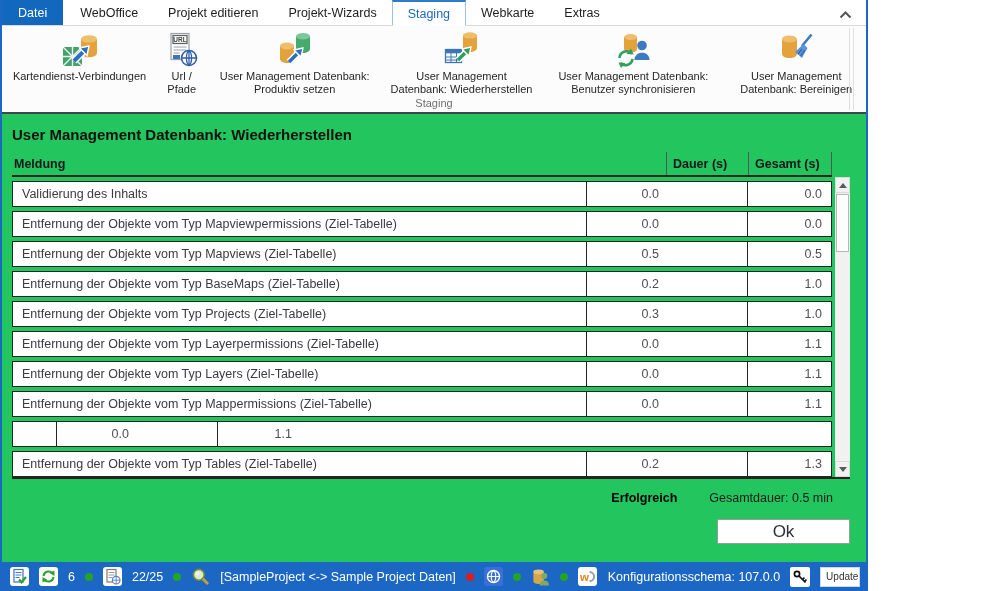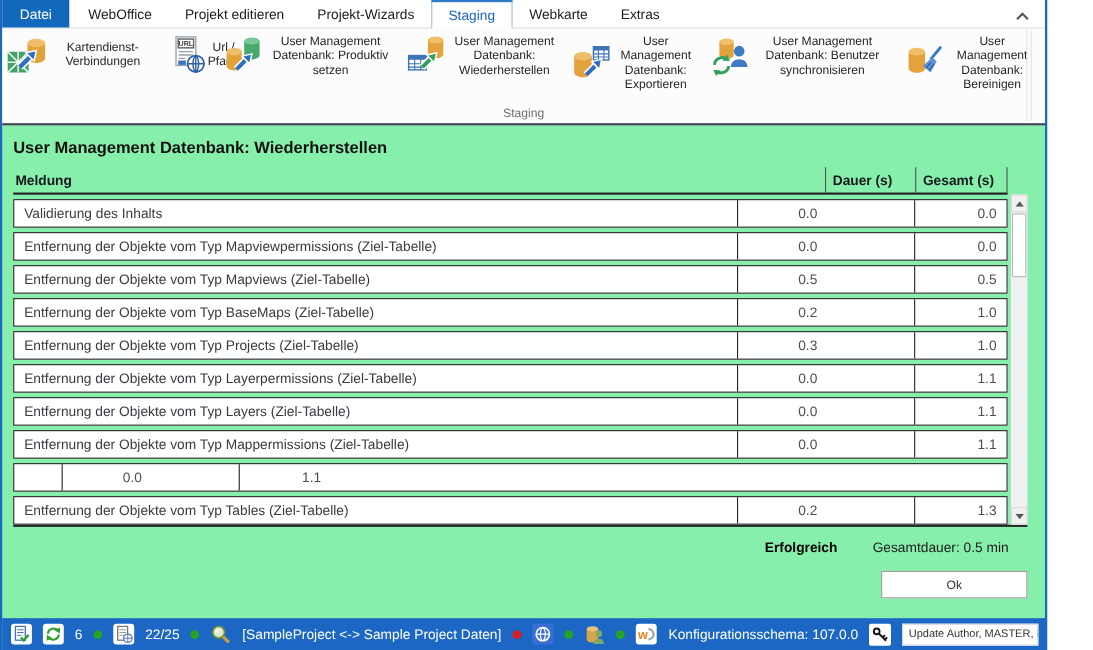--- a/index.html
+++ b/index.html
@@ -2,23 +2,23 @@
 <html><head>
 <meta charset="utf-8">
 <style>
   * { box-sizing: border-box; margin: 0; padding: 0; }
   html,body { width: 994px; height: 591px; }
   body {
     font-family: "Liberation Sans", "DejaVu Sans", sans-serif;
     background: #fff; cursor: default; overflow: hidden;
   }
   .window {
-    width: 952px; height: 591px;
+    width: 868px; height: 591px;
     border-left: 2px solid #1B67C3; border-right: 2px solid #1B67C3;
-    display: flex; flex-direction: column; background: #86efac;
+    display: flex; flex-direction: column; background: #22c55e;
   }
 
   
   .menubar {
     height: 26px; flex: 0 0 26px; display: flex; align-items: stretch;
     border-bottom: 1px solid #D9D9D9; background: #fff; position: relative;
     font-size: 12.5px; color: #1c1c1c;
   }
   .menu-item { display: flex; align-items: center; padding: 0 15px; white-space: nowrap; }
   .menu-item.file { background: #1168BD; color: #fff; padding: 0 16px; margin-right: 2px; }
@@ -28,21 +28,21 @@
     margin-bottom: -1px; position: relative; z-index: 2;
   }
   .menu-collapse { position: absolute; right: 14px; top: 8px; }
 
   
   .ribbon {
     flex: 0 0 88px; background: #FCFCFD; border-bottom: 2px solid #3F4650;
     display: flex; flex-direction: column; position: relative;
   }
   .ribbon-items { flex: 1; display: flex; align-items: flex-start; padding: 6px 4px 0 4px; column-gap: 8px; }
-  .ribbon-btn { display: flex; align-items: center; row-gap: 2px; }
+  .ribbon-btn { display: flex; flex-direction: column; align-items: center; row-gap: 2px; }
   .ribbon-icon { width: 36px; height: 36px; flex: 0 0 36px; }
   .ribbon-label {
     font-size: 11px; line-height: 1.18; text-align: center; color: #262626; white-space: normal;
   }
   .rb1 { width: 150px; } .rb2 { width: 42px; } .rb3 { width: 172px; } .rb4 { width: 152px; }
   .rb5 { width: 128px; } .rb6 { width: 182px; } .rb7 { width: 134px; }
   .ribbon-group-label { flex: 0 0 15px; text-align: center; font-size: 11px; color: #6E6E6E; }
   .ribbon-sep { position: absolute; right: 12px; top: 2px; bottom: 2px; width: 5px;
     border-left: 1px solid #E0E0E0; border-right: 1px solid #E0E0E0; }
 
@@ -69,21 +69,21 @@
   .vscroll { width: 15px; flex: 0 0 15px; margin-top: 25px; background: #F1F1F1; display: flex; flex-direction: column; }
   .sbtn { height: 16px; flex: 0 0 16px; display: flex; align-items: center; justify-content: center; background: #F1F1F1; border: 1px solid #DADADA; }
   .sthumb { height: 58px; flex: 0 0 58px; background: #FDFDFD; border: 1px solid #B8B8B8; margin: 1px 1px 0 1px; }
   .sfill { flex: 1; }
 
   .result-line { margin-top: 12px; display: flex; justify-content: flex-end; align-items: baseline; column-gap: 14px; padding-right: 17px; font-size: 12.5px; color: #1a1a1a; gap: 32px; }
   .result-status { font-weight: bold; color: #000; }
   .ok-row { margin-top: 14px; display: flex; justify-content: flex-end; }
   .ok-btn {
     width: 133px; height: 25px; background: #FFFFFF; border: 1px solid #9B9B9B;
-    font-size: 11px; color: #2B2F38; display: flex; align-items: center; justify-content: center;
+    font-size: 17px; color: #2B2F38; display: flex; align-items: center; justify-content: center;
   }
 
   
   .statusbar {
     flex: 0 0 29px; background: #1B67C3; display: flex; align-items: center;
     padding: 0 6px 0 8px; column-gap: 10px; color: #fff; font-size: 12.5px; white-space: nowrap;
   }
   .sb-ico { width: 19px; height: 19px; flex: 0 0 19px; background: #fff; border-radius: 3px;
     display: flex; align-items: center; justify-content: center; }
   .sb-ico.blue { background: #3A6FD8; }
@@ -176,35 +176,20 @@
             <rect x="1.5" y="17.5" width="16" height="3.8" fill="#3C76B8"></rect>
             <path d="M1.5 25h16 M1.5 28h16 M7 17.5v13 M12.5 17.5v13" stroke="#3C76B8" stroke-width="1"></path>
             <line x1="14" y1="28" x2="21" y2="21" stroke="#fff" stroke-width="6.5"></line>
             <line x1="14" y1="28" x2="21" y2="21" stroke="#31A05F" stroke-width="3.6"></line>
             <polygon points="27,15 18,17 25,24" fill="#31A05F" stroke="#fff" stroke-width="1.3"></polygon>
           </svg>
         </span>
         <span class="ribbon-label">User Management Datenbank: Wiederherstellen</span>
       </div>
 
-      <div class="ribbon-btn rb5">
-        <span class="ribbon-icon">
-          <svg width="36" height="36" viewBox="0 0 36 36">
-            <path d="M3 11v15c0 2.4 3.6 4.3 8 4.3s8-1.9 8-4.3V11" fill="#E3A23C"></path>
-            <ellipse cx="11" cy="11" rx="8" ry="3.8" fill="#EFBE6B"></ellipse>
-            <rect x="20.5" y="2.5" width="14" height="12" fill="#fff" stroke="#3C76B8" stroke-width="1.3"></rect>
-            <rect x="20.5" y="2.5" width="14" height="3.4" fill="#3C76B8"></rect>
-            <path d="M20.5 9h14 M20.5 11.8h14 M25 2.5v12 M30 2.5v12" stroke="#3C76B8" stroke-width="1"></path>
-            <line x1="14" y1="28" x2="22" y2="20" stroke="#fff" stroke-width="6.5"></line>
-            <line x1="14" y1="28" x2="22" y2="20" stroke="#2F6FBF" stroke-width="3.6"></line>
-            <polygon points="28,14 19,16 26,23" fill="#2F6FBF" stroke="#fff" stroke-width="1.3"></polygon>
-          </svg>
-        </span>
-        <span class="ribbon-label">User Management Datenbank: Exportieren</span>
-      </div>
 
       <div class="ribbon-btn rb6">
         <span class="ribbon-icon">
           <svg width="36" height="36" viewBox="0 0 36 36">
             <path d="M9 5v12c0 2 3 3.7 6.5 3.7S22 19 22 17V5" fill="#E3A23C"></path>
             <ellipse cx="15.5" cy="5" rx="6.5" ry="3" fill="#EFBE6B"></ellipse>
             <path d="M4.5 26a7 7 0 0 1 12-4.5" fill="none" stroke="#31A05F" stroke-width="2.6"></path>
             <polygon points="18.5,22.5 11.5,22 16,16.5" fill="#31A05F"></polygon>
             <path d="M17.5 27a7 7 0 0 1-12 4" fill="none" stroke="#31A05F" stroke-width="2.6"></path>
             <polygon points="3.5,30.5 10.5,31 6,36" fill="#31A05F"></polygon>

